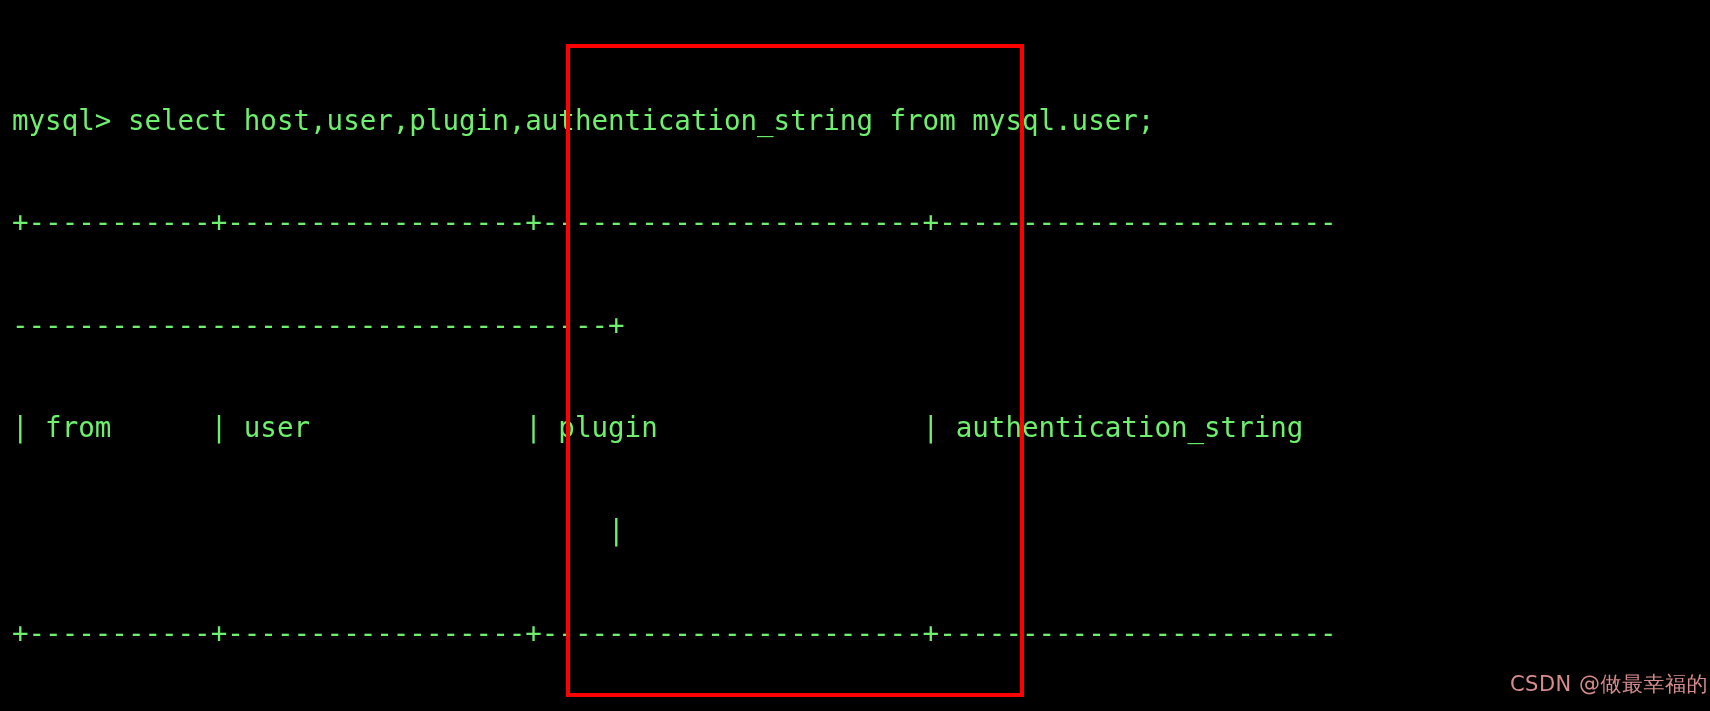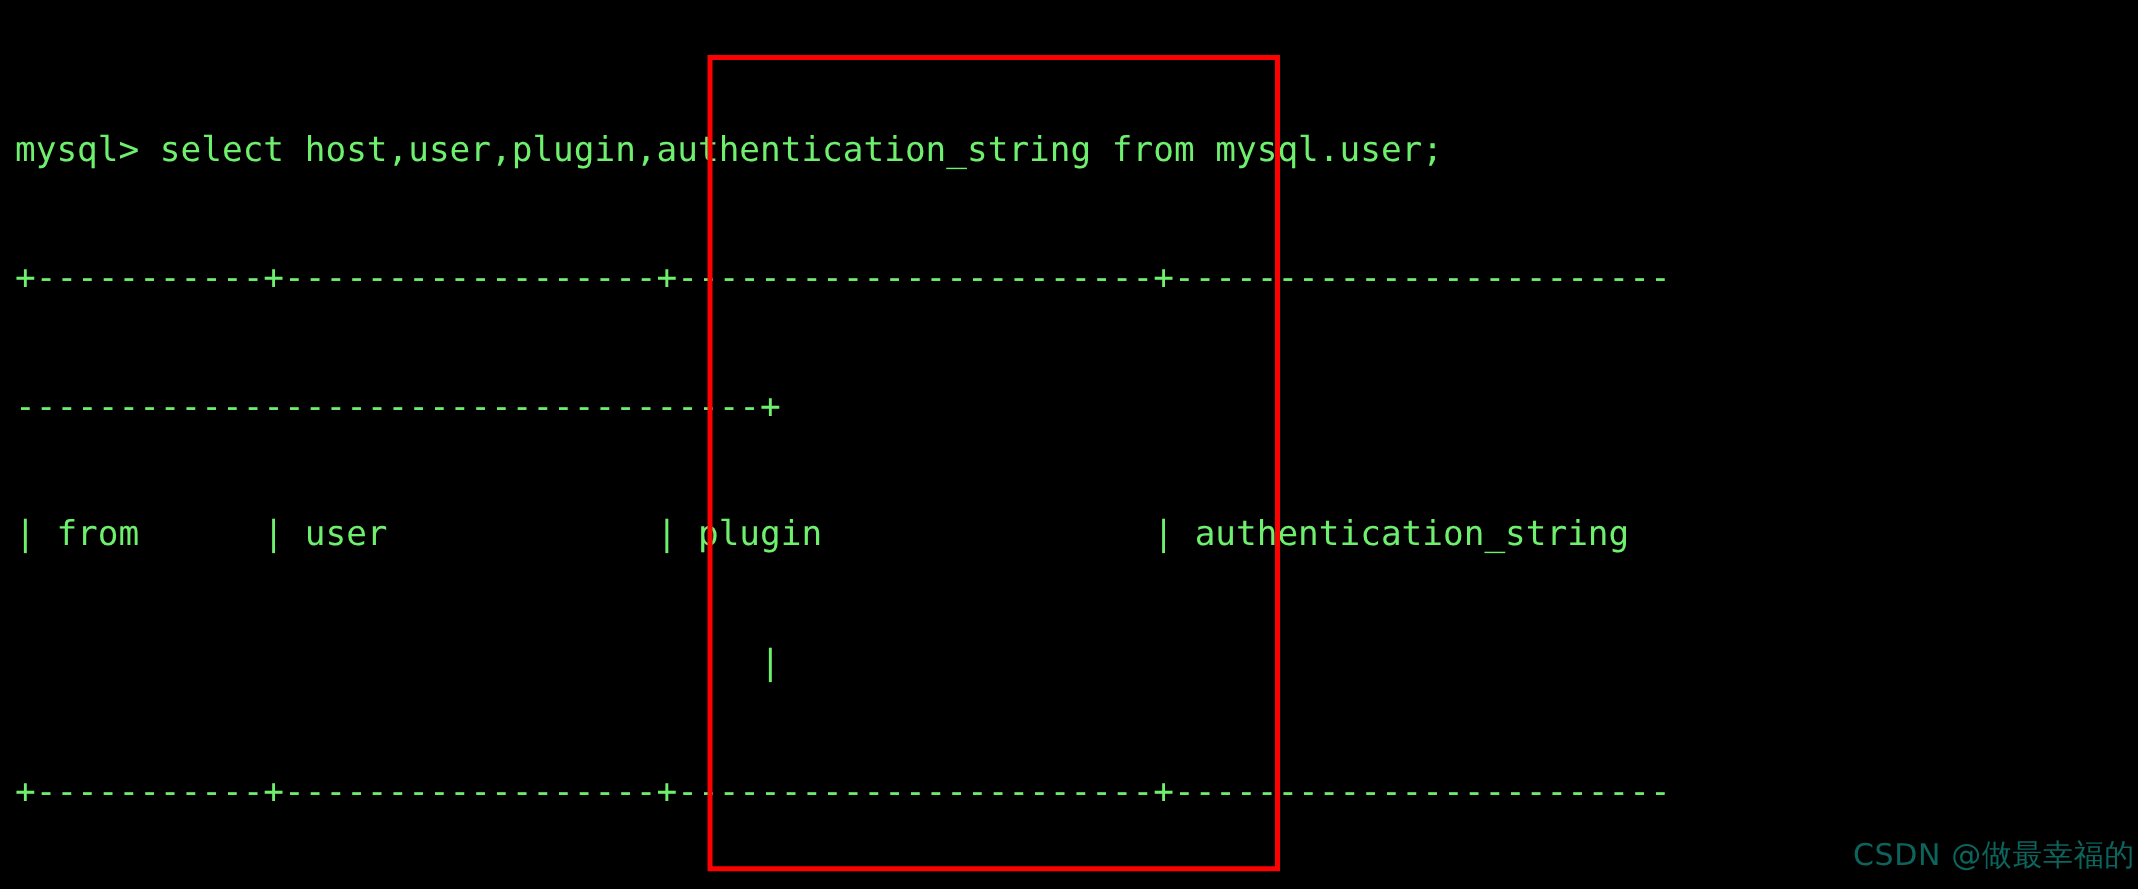--- a/index.html
+++ b/index.html
@@ -36,23 +36,23 @@
   #highlight-box {
     position: absolute;
     border: 4px solid #ff0000;
     box-sizing: border-box;
     pointer-events: none;
   }
   #watermark {
     position: absolute;
     right: 14px;
     bottom: 10px;
-    color: #0f766e;
+    color: #fca5a5;
     font-family: "DejaVu Sans", "Liberation Sans", sans-serif;
-    font-size: 24px;
+    font-size: 21px;
     letter-spacing: 0.5px;
     opacity: 0.85;
     white-space: pre;
   }
 </style>
 </head>
 <body>
 
 <div id="terminal">
 

